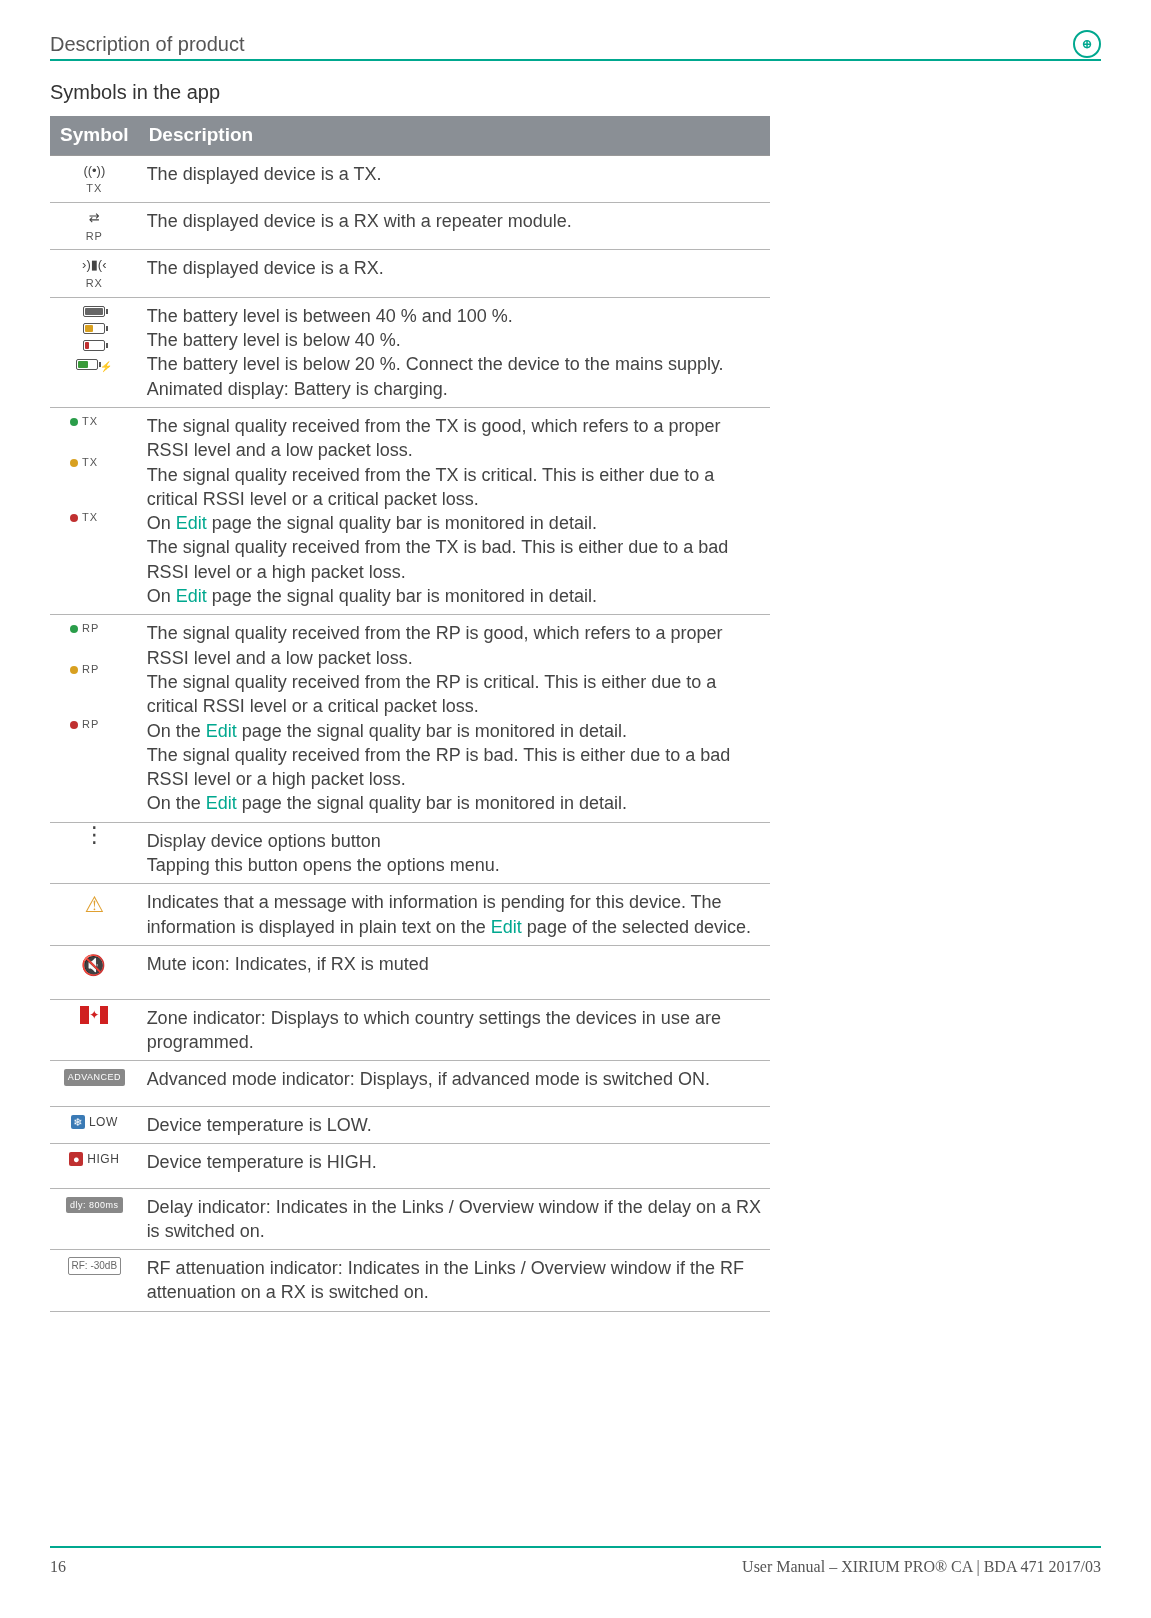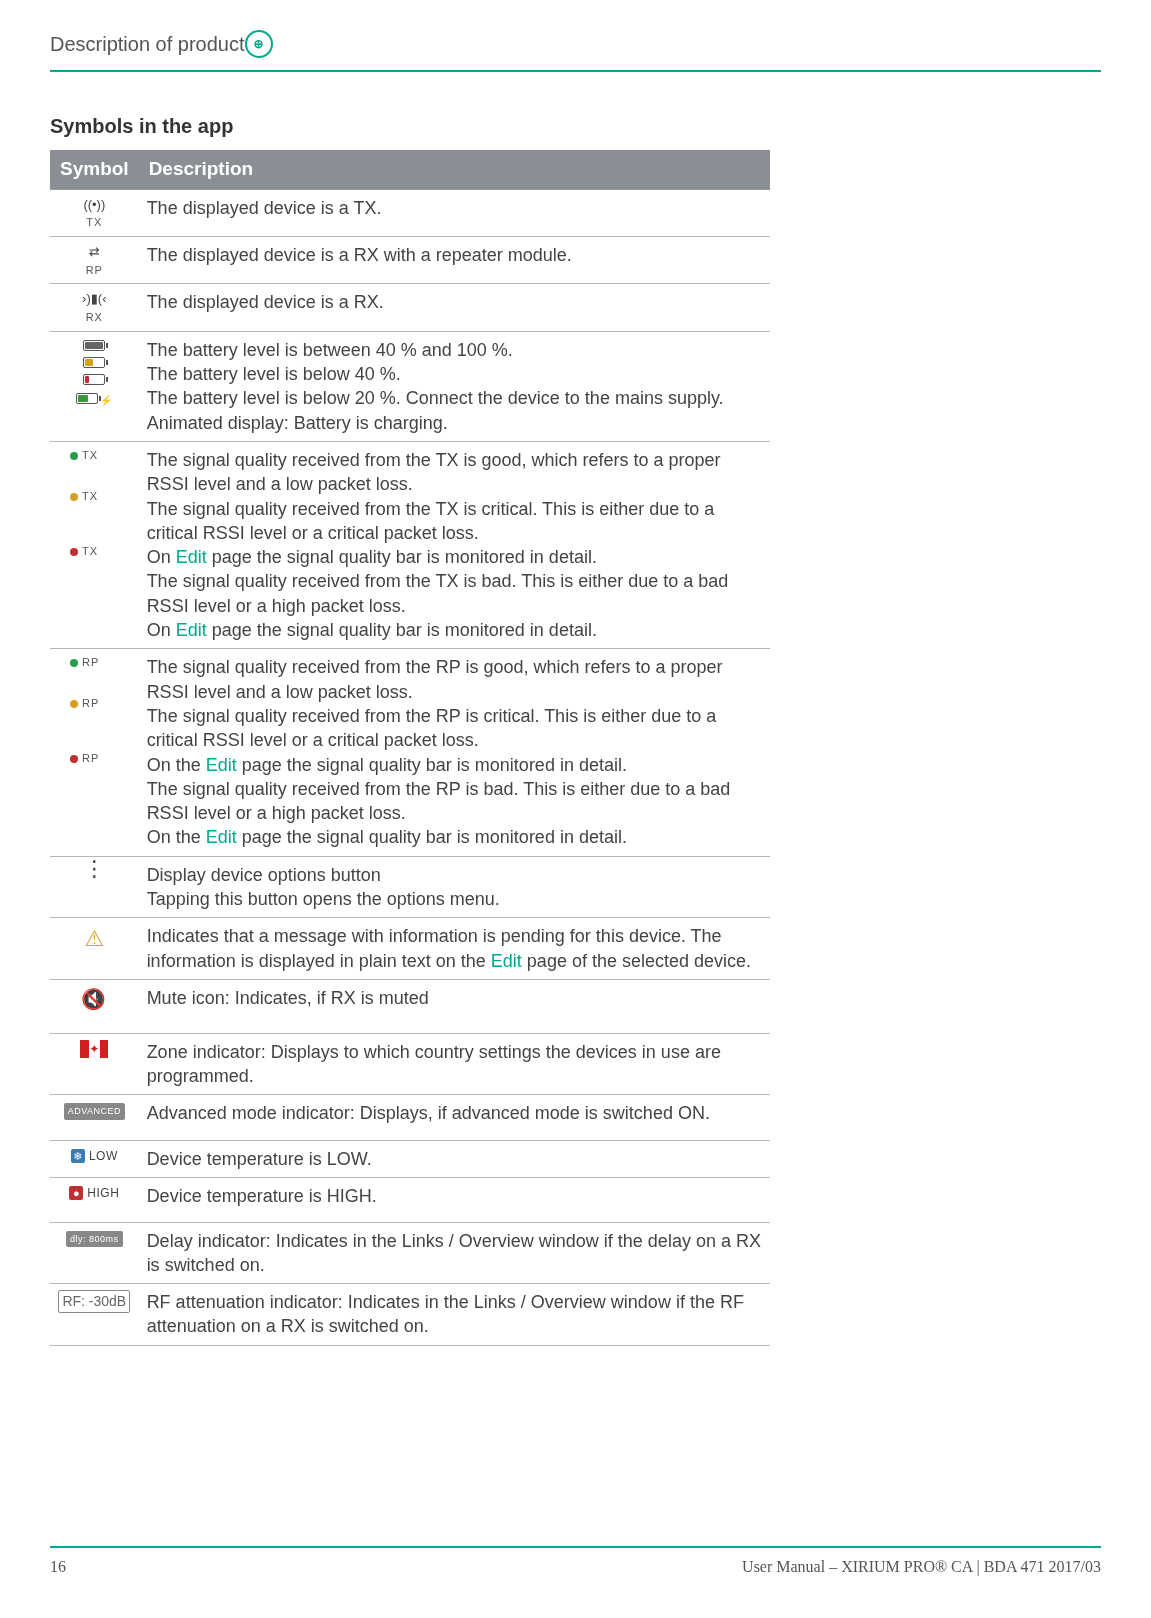--- a/index.html
+++ b/index.html
@@ -11,44 +11,45 @@
     height: 1618px;
     position: relative;
     font-size: 18px;
     line-height: 1.4;
   }
   .page {
     padding: 30px 50px 0 50px;
   }
   .header-row {
     display: flex;
+    justify-content: space-between;
     align-items: center;
     border-bottom: 2px solid #00a88f;
-    padding-bottom: 12px;
-    margin-bottom: 40px;
+    padding-bottom: 1px;
+    margin-bottom: 17px;
   }
   .header-title {
     font-size: 20px;
     color: #555;
     font-weight: 400;
   }
   .brand-logo {
     width: 28px;
     height: 28px;
     border: 2px solid #00a88f;
     border-radius: 50%;
     display: flex;
     align-items: center;
     justify-content: center;
     color: #00a88f;
     font-size: 12px;
     font-weight: bold;
   }
   .section-title {
-    font-weight: 700;
+    font-weight: 400;
     font-size: 20px;
     margin-bottom: 10px;
     color: #333;
   }
   table {
     width: 100%;
     border-collapse: collapse;
     max-width: 720px;
   }
   th {
@@ -88,21 +89,21 @@
   .dot { width:8px; height:8px; border-radius:50%; display:inline-block; margin-right:4px; vertical-align:middle;}
   .dot-green { background:#2a9d4a;} .dot-orange { background:#d8a020;} .dot-red { background:#c03030;}
   .dot-row { font-size:11px; letter-spacing:1px; color:#555; margin-bottom:14px; text-align:left; padding-left:10px;}
   .three-dots { font-size:22px; line-height:0.5; }
   .warn-tri { color:#e0a030; font-size:22px; }
   .mute-icon { color:#c03030; font-size:20px; }
   .flag-ca { display:inline-flex; width:28px; height:18px; }
   .flag-ca .bar { background:#d02020; flex:1;}
   .flag-ca .mid { background:#fff; flex:1.4; display:flex; align-items:center; justify-content:center; color:#d02020; font-size:12px;}
   .badge { display:inline-block; background:#888; color:#fff; font-size:9px; padding:2px 4px; border-radius:2px; letter-spacing:0.5px;}
-  .badge-outline { display:inline-block; border:1px solid #888; color:#666; font-size:14px; padding:1px 3px; border-radius:2px;}
+  .badge-outline { display:inline-block; border:1px solid #888; color:#666; font-size:10px; padding:1px 3px; border-radius:2px;}
   .temp-icon { display:inline-block; width:14px; height:14px; vertical-align:middle; margin-right:4px; border-radius:2px;}
   .temp-low { background:#3a7ab5; color:#fff; font-size:11px; line-height:14px;}
   .temp-high { background:#c03030; color:#fff; font-size:11px; line-height:14px;}
   .temp-label { font-size:12px; letter-spacing:0.5px; vertical-align:middle;}
   a.editlink, .editlink { color:#00a88f; text-decoration:none; }
   .footer {
     position: absolute;
     bottom: 40px;
     left: 50px;
     right: 50px;

